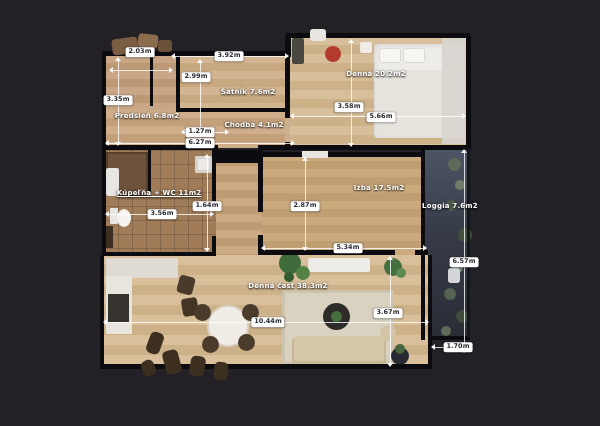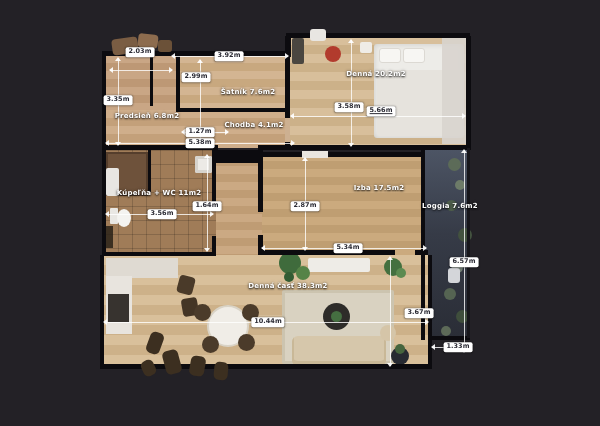--- a/index.html
+++ b/index.html
@@ -155,27 +155,27 @@
 
   
   .badge{position:absolute;transform:translate(-50%,-50%);background:#ffffff;color:#2d2d36;
     font-size:6.5px;font-weight:bold;line-height:1.5;padding:0 3px;border-radius:2px;
     white-space:nowrap;z-index:6;box-shadow:0 0 2px rgba(0,0,0,.45);}
   .rlabel{position:absolute;transform:translate(-50%,-50%);color:#ffffff;font-size:7px;
     font-weight:bold;letter-spacing:.2px;white-space:nowrap;z-index:6;
     text-shadow:0 1px 2px rgba(0,0,0,.85),0 0 3px rgba(0,0,0,.5);}
   .b203{left:140px;top:52px;}  .b335{left:118px;top:100px;} .b194{left:196px;top:77px;}
   .b392{left:229px;top:56px;}  .b127{left:200px;top:132px;} .b627{left:200px;top:143px;}
-  .b358{left:349px;top:99px;margin-top:8px;}  .b566{left:381px;top:111px;text-decoration:underline;} .b307{left:207px;top:206px;}
+  .b358{left:349px;top:99px;margin-top:8px;}  .b566{left:381px;top:117px;} .b307{left:207px;top:206px;}
   .b356{left:162px;top:214px;} .b327{left:305px;top:206px;} .b534{left:348px;top:248px;}
   .b657{left:464px;top:262px;} .b116{left:458px;top:347px;} .b1044{left:268px;top:322px;}
-  .b367{left:388px;top:313px;margin-left:31px;}
+  .b367{left:388px;top:313px;}
   .rl-predsien{left:147px;top:116px;} .rl-satnik{left:248px;top:92px;}
   .rl-chodba{left:254px;top:125px;}   .rl-spalna{left:376px;top:74px;}
-  .rl-kupelna{left:159px;top:193px;}  .rl-izba{left:379px;top:188px;}
+  .rl-kupelna{left:159px;top:193px;text-decoration:underline;}  .rl-izba{left:379px;top:188px;}
   .rl-loggia{left:450px;top:206px;}   .rl-denna{left:288px;top:286px;}
 </style>
 </head>
 <body>
 
 <div class="stage">
 
   <div class="room f-predsien"></div>
   <div class="room f-satnik"></div>
   <div class="room f-chodba"></div>
@@ -290,29 +290,29 @@
   <div class="vline ln657"></div>
   <div class="hline ln116"></div>
   <div class="hline ln1044"></div>
   <div class="vline ln367"></div>
 
   <div class="badge b203">2.03m</div>
   <div class="badge b335">3.35m</div>
   <div class="badge b194">2.99m</div>
   <div class="badge b392">3.92m</div>
   <div class="badge b127">1.27m</div>
-  <div class="badge b627">5.38m</div>
+  <div class="badge b627">6.27m</div>
   <div class="badge b358">3.58m</div>
   <div class="badge b566">5.66m</div>
   <div class="badge b307">1.64m</div>
   <div class="badge b356">3.56m</div>
   <div class="badge b327">2.87m</div>
   <div class="badge b534">5.34m</div>
   <div class="badge b657">6.57m</div>
-  <div class="badge b116">1.33m</div>
+  <div class="badge b116">1.70m</div>
   <div class="badge b1044">10.44m</div>
   <div class="badge b367">3.67m</div>
 
   <div class="rlabel rl-predsien">Predsieň 6.8m2</div>
   <div class="rlabel rl-satnik">Šatník 7.6m2</div>
   <div class="rlabel rl-chodba">Chodba 4.1m2</div>
   <div class="rlabel rl-spalna">Denná 20.2m2</div>
   <div class="rlabel rl-kupelna">Kúpeľňa + WC 11m2</div>
   <div class="rlabel rl-izba">Izba 17.5m2</div>
   <div class="rlabel rl-loggia">Loggia 7.6m2</div>

